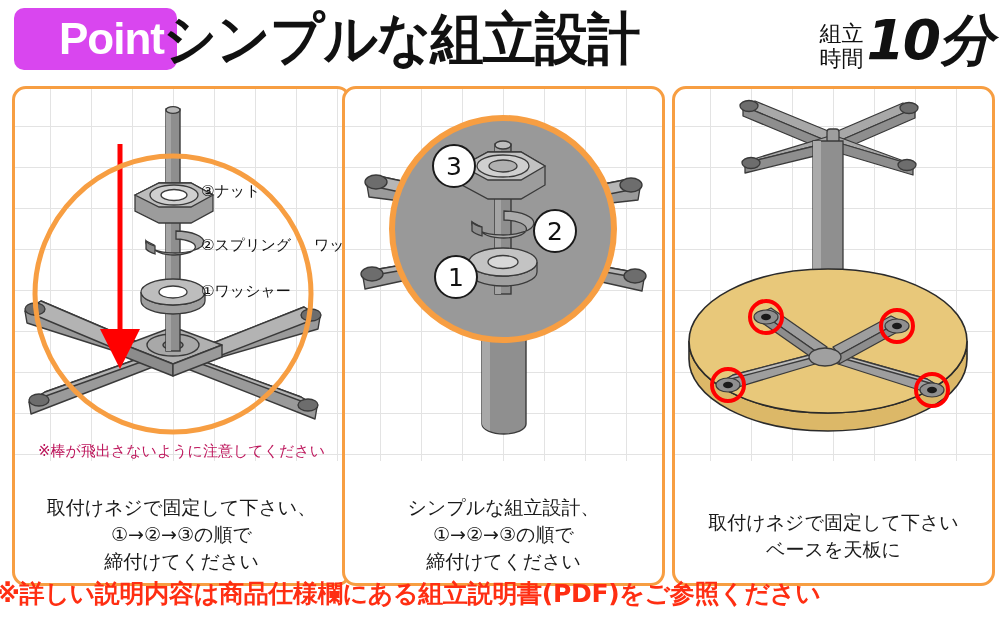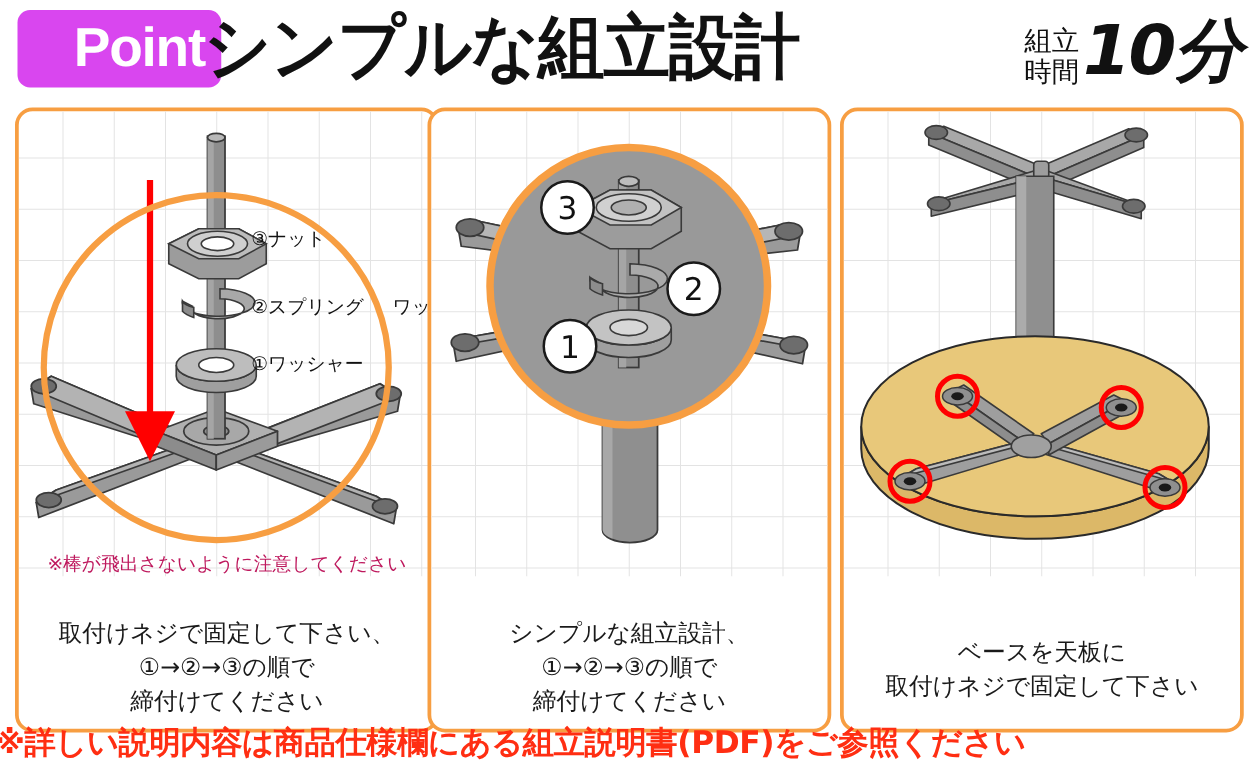--- a/index.html
+++ b/index.html
@@ -328,20 +328,20 @@
         <ellipse cx="53" cy="296" rx="5" ry="3.2" fill="#1a1a1a"></ellipse>
         <circle cx="53" cy="296" r="16" fill="none" stroke="#FF0000" stroke-width="4"></circle>
 
         <ellipse cx="257" cy="301" rx="12" ry="7" fill="#8f8f8f" stroke="#3a3a3a" stroke-width="1.2"></ellipse>
         <ellipse cx="257" cy="301" rx="5" ry="3.2" fill="#1a1a1a"></ellipse>
         <circle cx="257" cy="301" r="16" fill="none" stroke="#FF0000" stroke-width="4"></circle>
       </g>
     </svg>
 
     <div class="caption" style="bottom:20px;">
+      <span class="ln">取付けネジで固定して下さい</span>
       <span class="ln">ベースを天板に</span>
-      <span class="ln">取付けネジで固定して下さい</span>
     </div>
   </div>
 
   <div class="footer">※詳しい説明内容は商品仕様欄にある組立説明書(PDF)をご参照ください</div>
 
 </div>
 
 </body></html>

